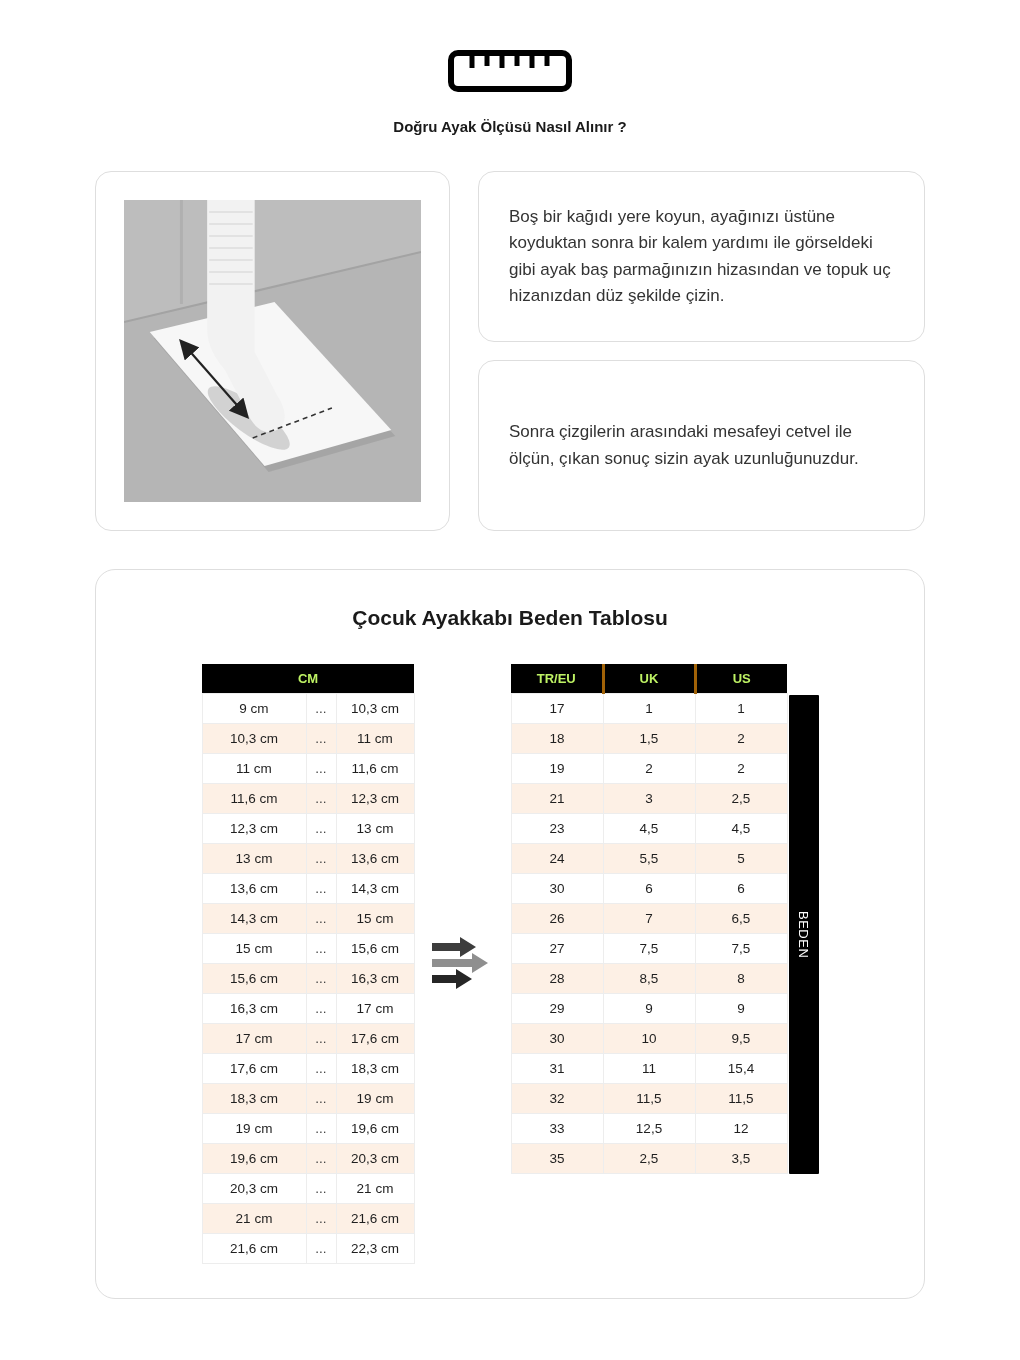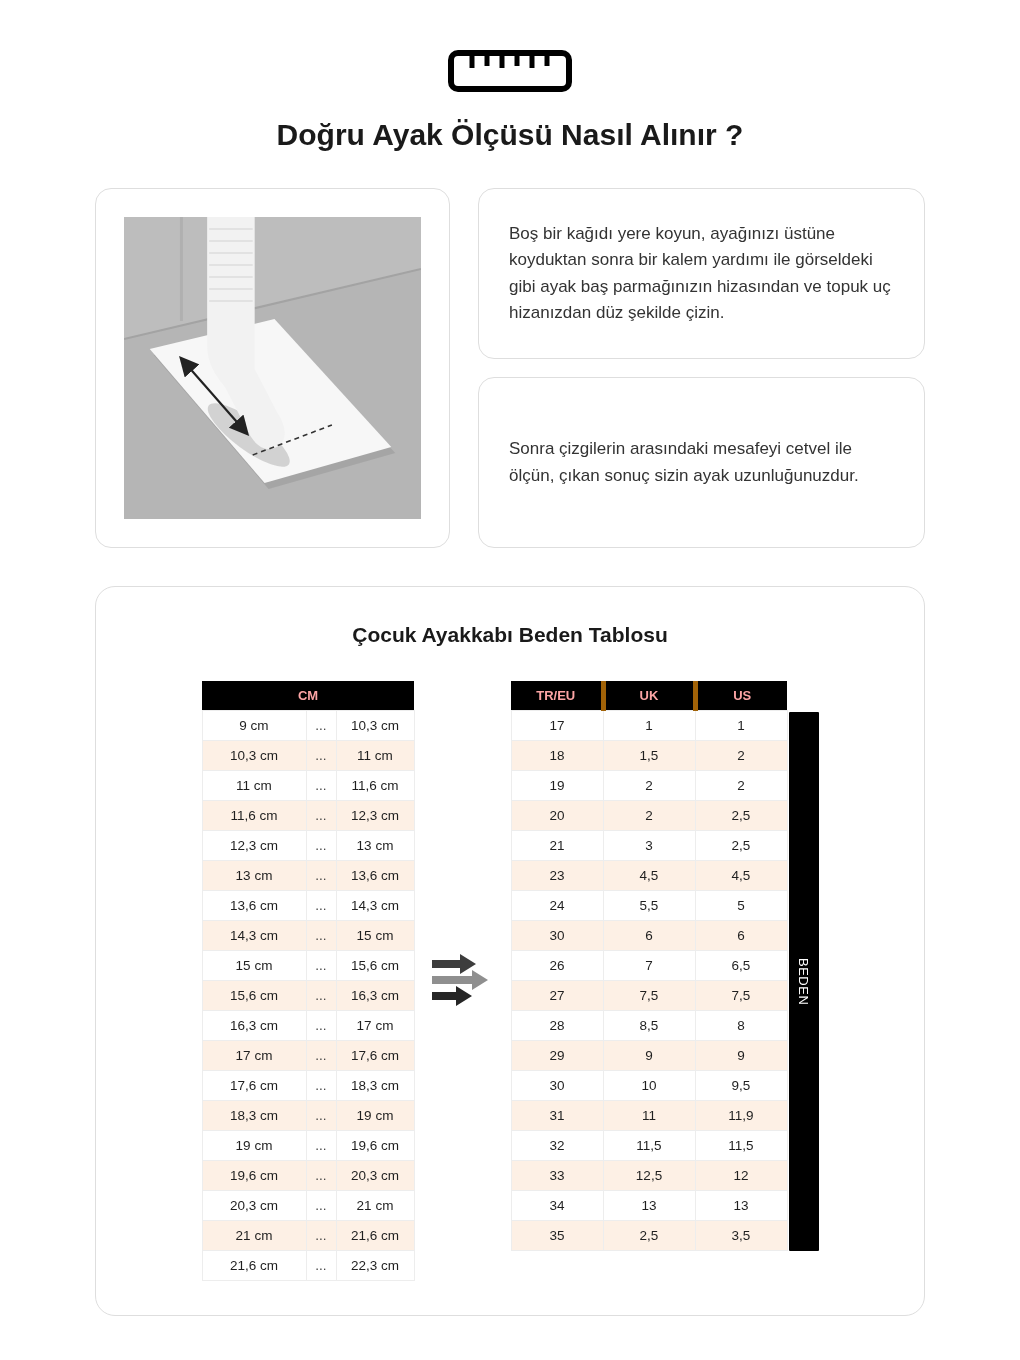--- a/index.html
+++ b/index.html
@@ -12,21 +12,21 @@
     width:1020px;
     font-family:"Liberation Sans", sans-serif;
     color:#1a1a1a;
   }
   .page{width:1020px;padding-top:50px;}
 
   
   .icon-wrap{display:flex;justify-content:center;}
   .page-title{
     text-align:center;
-    font-size:30px;
+    font-size:15px;
     font-weight:700;
     margin:26px 0 0;
     color:#1a1a1a;
   }
 
   
   .measure-row{
     display:flex;
     gap:28px;
     margin:36px 95px 0;
@@ -67,39 +67,39 @@
     display:flex;justify-content:center;align-items:flex-start;
   }
   table{border-collapse:collapse;table-layout:fixed;}
   td{
     height:30px;text-align:center;vertical-align:middle;
     font-size:13.5px;color:#1f1f1f;
     border:1px solid #ededed;background:#ffffff;
   }
   tbody tr:nth-of-type(even) td{background:var(--row-alt);}
   th{
-    background:var(--header-bg);color:#fca5a5;
+    background:var(--header-bg);color:#bef264;
     height:29px;font-size:13px;font-weight:700;
     text-align:center;vertical-align:middle;
   }
   .cm-table{width:212px;}
   .cm-table .col-from{width:104px;}
   .cm-table .col-sep{width:30px;}
   .cm-table .col-to{width:78px;}
   .cm-table td.sep{color:#444;}
 
   .arrow-box{
     width:96px;align-self:center;
     display:flex;justify-content:center;align-items:center;
   }
 
   .conv-wrap{display:flex;align-items:stretch;gap:1px;}
   .conv-table{width:277px;}
   .conv-table col{width:33.33%;}
-  .conv-table th + th{border-left:5px solid #a16207;}
+  .conv-table th + th{border-left:3px solid #a16207;}
 
   .beden-bar{
     width:30px;background:#000;color:#fff;
     margin-top:31px;
     display:flex;align-items:center;justify-content:center;
     writing-mode:vertical-rl;
     font-size:13px;font-weight:400;letter-spacing:0.5px;
     border-radius:1px;
   }
 </style>
@@ -341,25 +341,20 @@
                 <td>1,5</td>
                 <td>2</td>
               </tr>
 
               <tr>
                 <td>19</td>
                 <td>2</td>
                 <td>2</td>
               </tr>
 
-              <tr>
-                <td>20</td>
-                <td>2</td>
-                <td>2,5</td>
-              </tr>
 
               <tr>
                 <td>21</td>
                 <td>3</td>
                 <td>2,5</td>
               </tr>
 
 
               <tr>
                 <td>23</td>
@@ -405,40 +400,35 @@
 
               <tr>
                 <td>30</td>
                 <td>10</td>
                 <td>9,5</td>
               </tr>
 
               <tr>
                 <td>31</td>
                 <td>11</td>
-                <td>11,9</td>
+                <td>15,4</td>
               </tr>
 
               <tr>
                 <td>32</td>
                 <td>11,5</td>
                 <td>11,5</td>
               </tr>
 
               <tr>
                 <td>33</td>
                 <td>12,5</td>
                 <td>12</td>
               </tr>
 
-              <tr>
-                <td>34</td>
-                <td>13</td>
-                <td>13</td>
-              </tr>
 
               <tr>
                 <td>35</td>
                 <td>2,5</td>
                 <td>3,5</td>
               </tr>
             </tbody>
         </table>
         <div class="beden-bar">BEDEN</div>
       </div>

